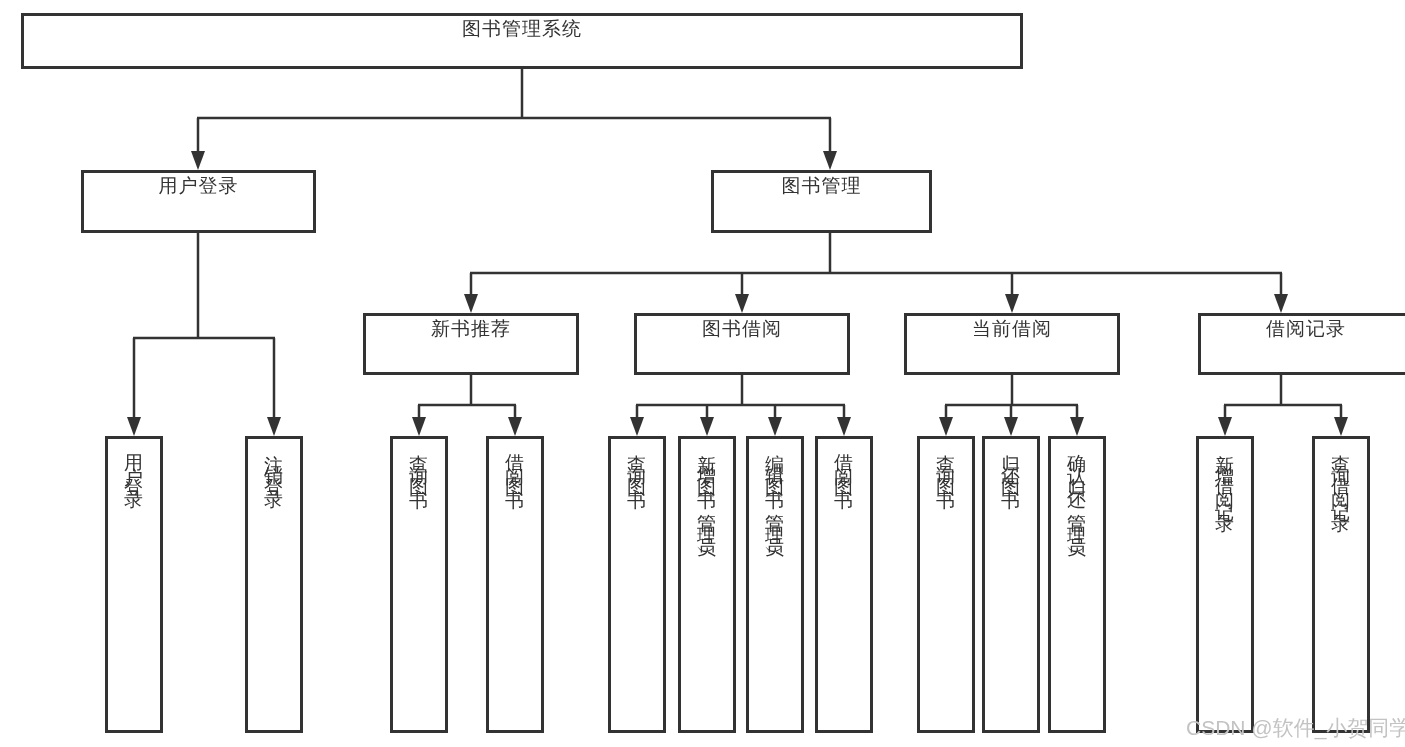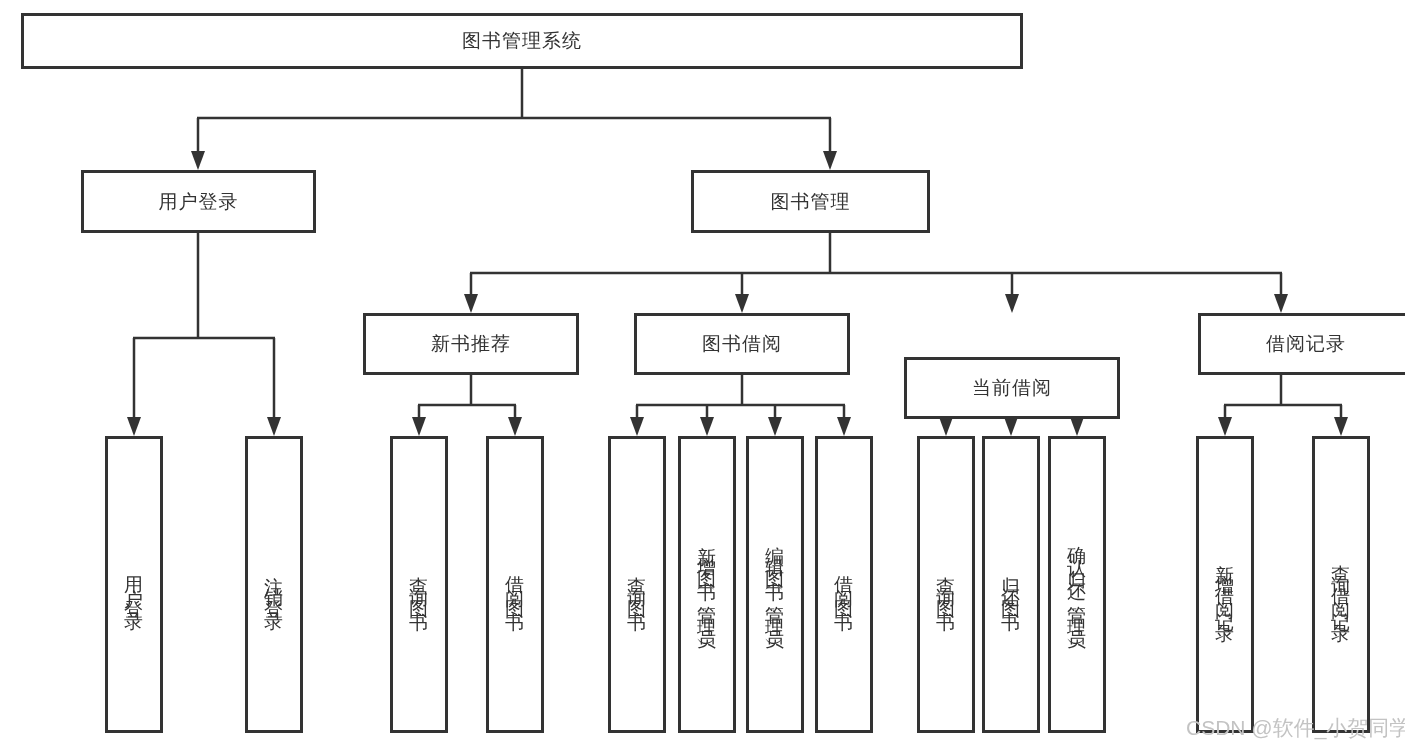--- a/index.html
+++ b/index.html
@@ -21,45 +21,45 @@
     width: 1405px;
     height: 747px;
     z-index: 1;
   }
   .node {
     position: absolute;
     box-sizing: border-box;
     border: 3px solid #333333;
     background: #ffffff;
     display: flex;
-    align-items: center;
+    align-items: flex-start;
     justify-content: center;
     color: #333333;
     z-index: 2;
   }
   .node .hlabel {
     font-size: 19px;
     letter-spacing: 1px;
     white-space: nowrap;
   }
   .node .vlabel {
     writing-mode: vertical-rl;
     text-orientation: mixed;
     font-size: 19px;
     letter-spacing: 12px;
     line-height: 1;
     white-space: nowrap;
   }
   .root  { left: 21px;  top: 13px;  width: 1002px; height: 56px; }
   .l2a   { left: 81px;  top: 170px; width: 235px;  height: 63px; }
-  .l2b   { left: 691px; top: 170px; width: 239px;  height: 63px; }
+  .l2b   { left: 711px; top: 170px; width: 221px;  height: 63px; }
   .l3    { top: 313px; width: 216px; height: 62px; }
   .l3a   { left: 363px; }
   .l3b   { left: 634px; }
-  .l3c   { left: 904px; margin-top: 44px; }
+  .l3c   { left: 904px; }
   .l3d   { left: 1173px; margin-left: 25px; }
   .leaf  { top: 436px; width: 58px; height: 297px; }
   .lf1   { left: 105px; }  .lf2   { left: 245px; }
   .lf3   { left: 390px; }  .lf4   { left: 486px; }
   .lf5   { left: 608px; }  .lf6   { left: 678px; }
   .lf7   { left: 746px; }  .lf8   { left: 815px; }
   .lf9   { left: 917px; }  .lf10  { left: 982px; }
   .lf11  { left: 1048px; }
   .lf12  { left: 1196px; } .lf13  { left: 1312px; }
   .watermark {

